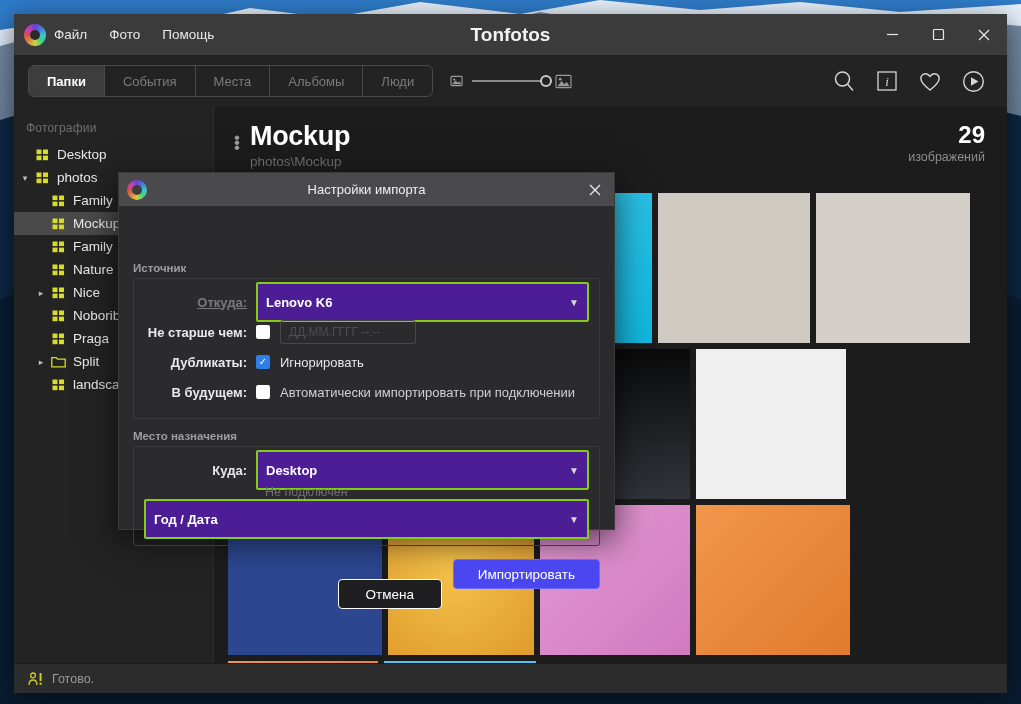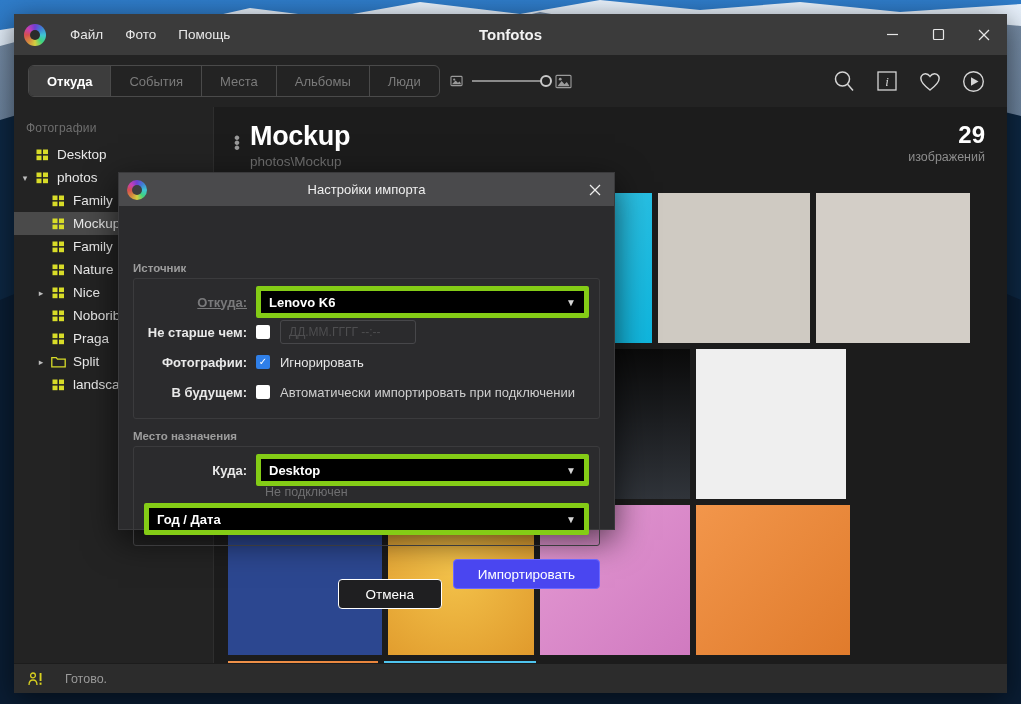--- a/index.html
+++ b/index.html
@@ -28,27 +28,27 @@
     flex: 0 0 41px; position: relative;
   }
   .logo-ring {
     width: 22px; height: 22px; border-radius: 50%; margin-left: 10px; flex: 0 0 22px;
     background: conic-gradient(#6f3fd4, #3f7fd4, #3fc4d4, #3fd47f, #d4cf3f, #d4883f, #d44f4f, #c43fb8, #6f3fd4);
     position: relative;
   }
   .logo-ring::after {
     content: ""; position: absolute; inset: 6px; border-radius: 50%; background: #2b2b2b;
   }
-  .menu { display: flex; align-items: center; margin-left: 16px; gap: 6px; }
+  .menu { display: flex; align-items: center; margin-left: 0; gap: 6px; }
   .menu-item {
     color: #e8e8e8; font-size: 13.5px; padding: 4px 8px; cursor: default;
   }
   #apptitle {
     position: absolute; left: 0; right: 0; text-align: center;
-    color: #f2f2f2; font-size: 15px; font-weight: bold; pointer-events: none;
+    color: #f2f2f2; font-size: 19px; font-weight: bold; pointer-events: none;
   }
   .wbtns { margin-left: auto; display: flex; height: 41px; }
   .wbtn {
     width: 46px; height: 41px; display: flex; align-items: center; justify-content: center;
     color: #e6e6e6; cursor: default;
   }
   
   #toolbar {
     height: 52px; flex: 0 0 52px; background: #232323; display: flex; align-items: center;
     padding: 0 14px; position: relative;
@@ -108,21 +108,21 @@
   
   #grid {
     position: absolute; left: 0; right: 0; top: 76px; bottom: 0;
     padding: 10px 14px; display: flex; flex-wrap: wrap; gap: 6px; align-content: flex-start;
     overflow: hidden;
   }
   .thumb { height: 150px; background: #111; flex: 0 0 auto; }
   
   #statusbar {
     height: 30px; flex: 0 0 30px; background: #2c2c2c; display: flex; align-items: center;
-    padding-left: 14px; gap: 21px; border-top: 1px solid #1c1c1c;
+    padding-left: 14px; gap: 8px; border-top: 1px solid #1c1c1c;
   }
   .status-text { color: #9a9a9a; font-size: 12.5px; }
   
   #overlay { position: absolute; inset: 0; }
   #dialog {
     position: absolute; left: 104px; top: 158px; width: 497px; height: 358px;
     background: #2b2b2d; border: 1px solid #3a3a3c; box-shadow: 0 10px 32px rgba(0,0,0,.65);
     display: flex; flex-direction: column; gap: 44px;
   }
   #dlg-title {
@@ -144,21 +144,21 @@
   .group-box {
     border: 1px solid #3b3b3d; border-radius: 3px; padding: 9px 10px 10px 10px; margin-bottom: 11px;
   }
   .row { display: flex; align-items: center; height: 28px; margin-bottom: 2px; }
   .row-label {
     width: 112px; flex: 0 0 112px; text-align: right; padding-right: 9px; font-size: 13px;
     color: #e9e9e9; font-weight: bold;
   }
   .row-label.dim { color: #79797b; text-decoration: underline; }
   .select {
-    flex: 1; height: 32px; background: #000000; border: 5px solid #84cc16; border-radius: 2px;
+    flex: 1; height: 40px; background: #4c1d95; border: 2px solid #84cc16; border-radius: 2px;
     display: flex; align-items: center; padding: 0 8px; color: #ffffff; font-size: 13px;
     font-weight: bold; cursor: default;
   }
   .select .cv { margin-left: auto; color: #d6d6d6; font-size: 10px; }
   .cbox {
     width: 14px; height: 14px; flex: 0 0 14px; background: #ffffff; border-radius: 2px;
     display: flex; align-items: center; justify-content: center; cursor: default;
   }
   .cbox.checked { background: #2f7fe8; }
   .cbox-tick { color: #fff; font-size: 10px; line-height: 10px; display: none; }
@@ -229,21 +229,21 @@
           <svg width="14" height="14" viewBox="0 0 14 14">
             <line x1="2" y1="2" x2="12" y2="12" stroke="#e6e6e6" stroke-width="1.3"></line>
             <line x1="12" y1="2" x2="2" y2="12" stroke="#e6e6e6" stroke-width="1.3"></line>
           </svg>
         </div>
       </div>
     </div>
 
     <div id="toolbar">
       <div class="tabs">
-        <div class="tab active">Откуда</div>
+        <div class="tab active">Папки</div>
         <div class="tab">События</div>
         <div class="tab">Места</div>
         <div class="tab">Альбомы</div>
         <div class="tab">Люди</div>
       </div>
 
       <div class="zoomwrap">
         <svg width="13" height="12" viewBox="0 0 14 13">
           <rect x="1" y="1.5" width="12" height="10" fill="none" stroke="#9a9a9a" stroke-width="1.2" rx="1"></rect>
           <circle cx="4.5" cy="5" r="1.2" fill="#9a9a9a"></circle>
@@ -500,21 +500,21 @@
               <div class="row-label">Не старше чем:</div>
               <div class="cbox">
                 
               </div>
               <div class="dateinput">
                 <span>ДД.ММ.ГГГГ --:--</span>
               </div>
             </div>
 
             <div class="row">
-              <div class="row-label">Фотографии:</div>
+              <div class="row-label">Дубликаты:</div>
               <div class="cbox checked">
                 <span class="cbox-tick">✓</span>
               </div>
               <div class="cb-text bright">Игнорировать</div>
             </div>
 
             <div class="row">
               <div class="row-label">В будущем:</div>
               <div class="cbox">
                 

